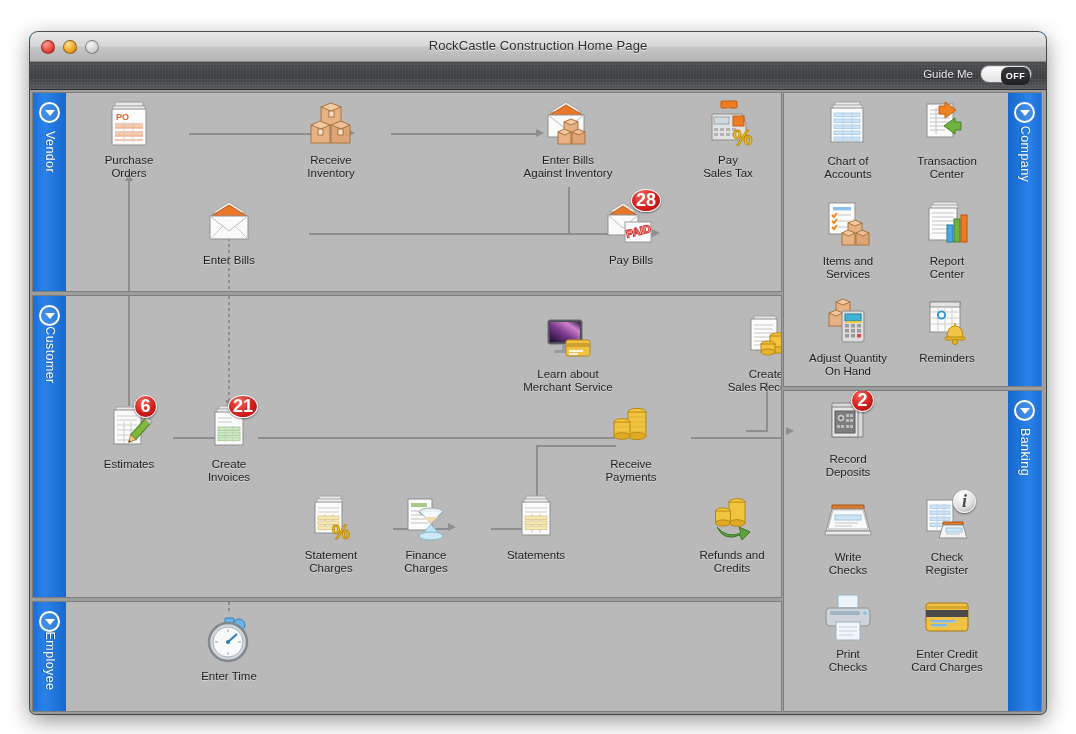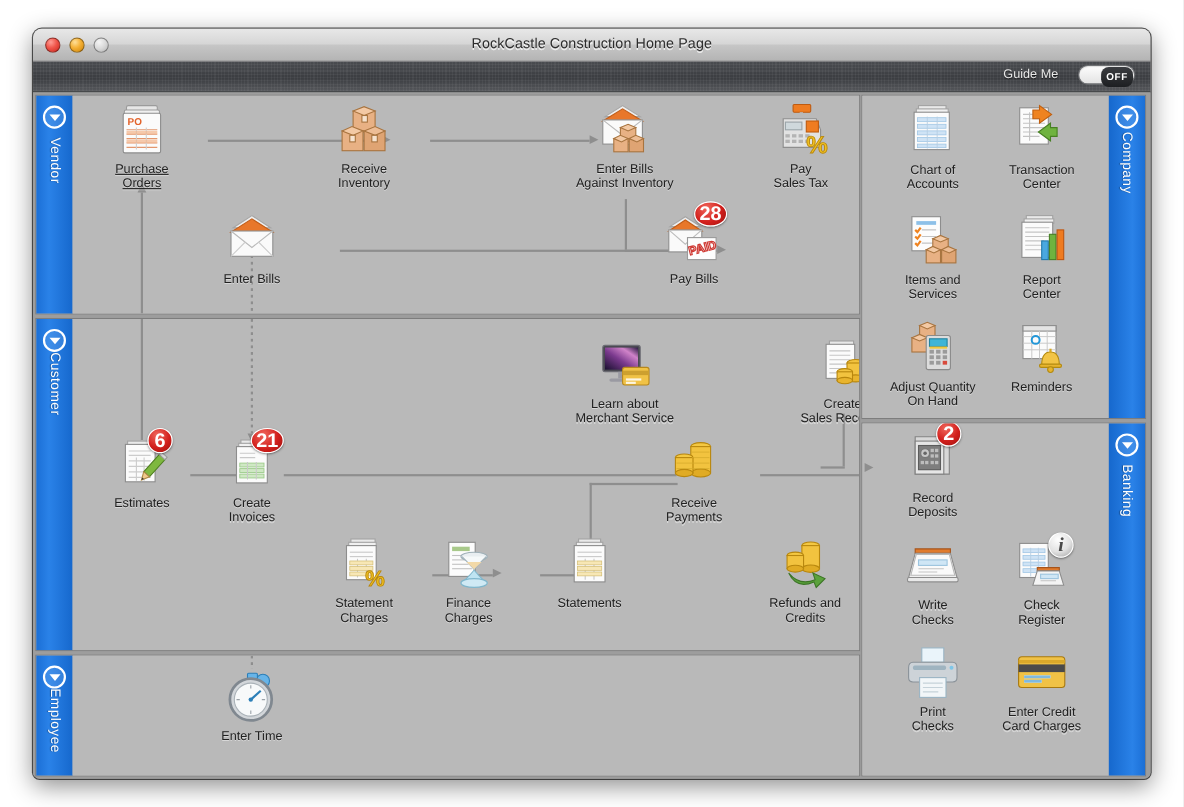--- a/index.html
+++ b/index.html
@@ -6,25 +6,25 @@
   body {
     width:1076px; height:734px;
     background:#ffffff;
     font-family:"Liberation Sans", sans-serif;
     overflow:hidden;
   }
   .desktop { position:absolute; inset:0; background:#fff; }
 
   
   .window {
-    position:absolute; left:30px; top:26px; width:1016px; height:682px;
+    position:absolute; left:30px; top:32px; width:1016px; height:682px;
     border-radius:8px 8px 6px 6px;
     box-shadow:0 6px 22px rgba(0,0,0,.45), 0 0 0 1px #5a5a5a;
     overflow:hidden;
-    background:#a3a3a3;
+    background:#0ea5e9;
   }
   .titlebar {
     position:relative; height:30px;
     background:linear-gradient(180deg,#e8e8e8 0%,#d6d6d6 48%,#c6c6c6 52%,#b4b4b4 100%);
     border-bottom:1px solid #8a8a8a;
     border-radius:7px 7px 0 0;
   }
   .title {
     position:absolute; left:0; right:0; top:6px; text-align:center;
     font-size:13px; color:#2c2c2c; letter-spacing:.1px;
@@ -38,21 +38,21 @@
 
   
   .topstrip {
     position:relative; height:28px;
     background:
       repeating-linear-gradient(0deg, rgba(255,255,255,.045) 0 1px, transparent 1px 3px),
       repeating-linear-gradient(90deg, rgba(255,255,255,.045) 0 1px, transparent 1px 3px),
       linear-gradient(180deg,#4a4c50 0%,#3b3d41 55%,#55575b 100%);
     border-bottom:1px solid #2c2e31;
   }
-  .guide-wrap { position:absolute; right:14px; top:3px; display:flex; align-items:center; gap:18px; }
+  .guide-wrap { position:absolute; right:14px; top:3px; display:flex; align-items:center; gap:7px; }
   .guide-label { font-size:11.5px; color:#eaeaea; text-shadow:0 1px 1px rgba(0,0,0,.7); }
   .toggle {
     width:52px; height:18px; border-radius:9px;
     background:linear-gradient(180deg,#fdfdfd 0%,#e3e3e3 100%);
     border:1px solid #6f7174; position:relative; display:flex; align-items:center;
     box-shadow:inset 0 1px 1px rgba(0,0,0,.12);
   }
   .toggle .knob {
     position:absolute; right:1px; top:1px; width:29px; height:18px; border-radius:7px;
     background:linear-gradient(180deg,#3a3c40 0%,#1d1f22 100%);
@@ -195,21 +195,21 @@
                   <g stroke="#cfcfcf" stroke-width="1">
                     <line x1="23" y1="24" x2="23" y2="44"></line>
                       <line x1="32" y1="24" x2="32" y2="44"></line>
                   </g>
                   <g fill="#f3b58c" opacity=".7">
                     <rect x="14" y="27" width="28" height="3"></rect>
                       <rect x="14" y="35" width="28" height="3"></rect>
                   </g>
                 </svg>
               </div>
-              <div class="lbl" style="white-space:pre-line;text-decoration:underline;">Purchase
+              <div class="lbl" style="white-space:pre-line;">Purchase
 Orders</div>
             </div>
 
             <div class="tile" style="left:265px;top:5px;">
               <div class="glyph">
                 <svg width="56" height="52" viewBox="0 0 56 52">
                   <g stroke="#a8743f" stroke-width="1">
                     <rect x="18" y="9" width="20" height="19" fill="#e8b184"></rect>
                     <path d="M18 9 L28 5 L38 9 L28 13 Z" fill="#f3c9a4"></path>
                     <rect x="26" y="13" width="5" height="6" fill="#f6e3cf"></rect>

